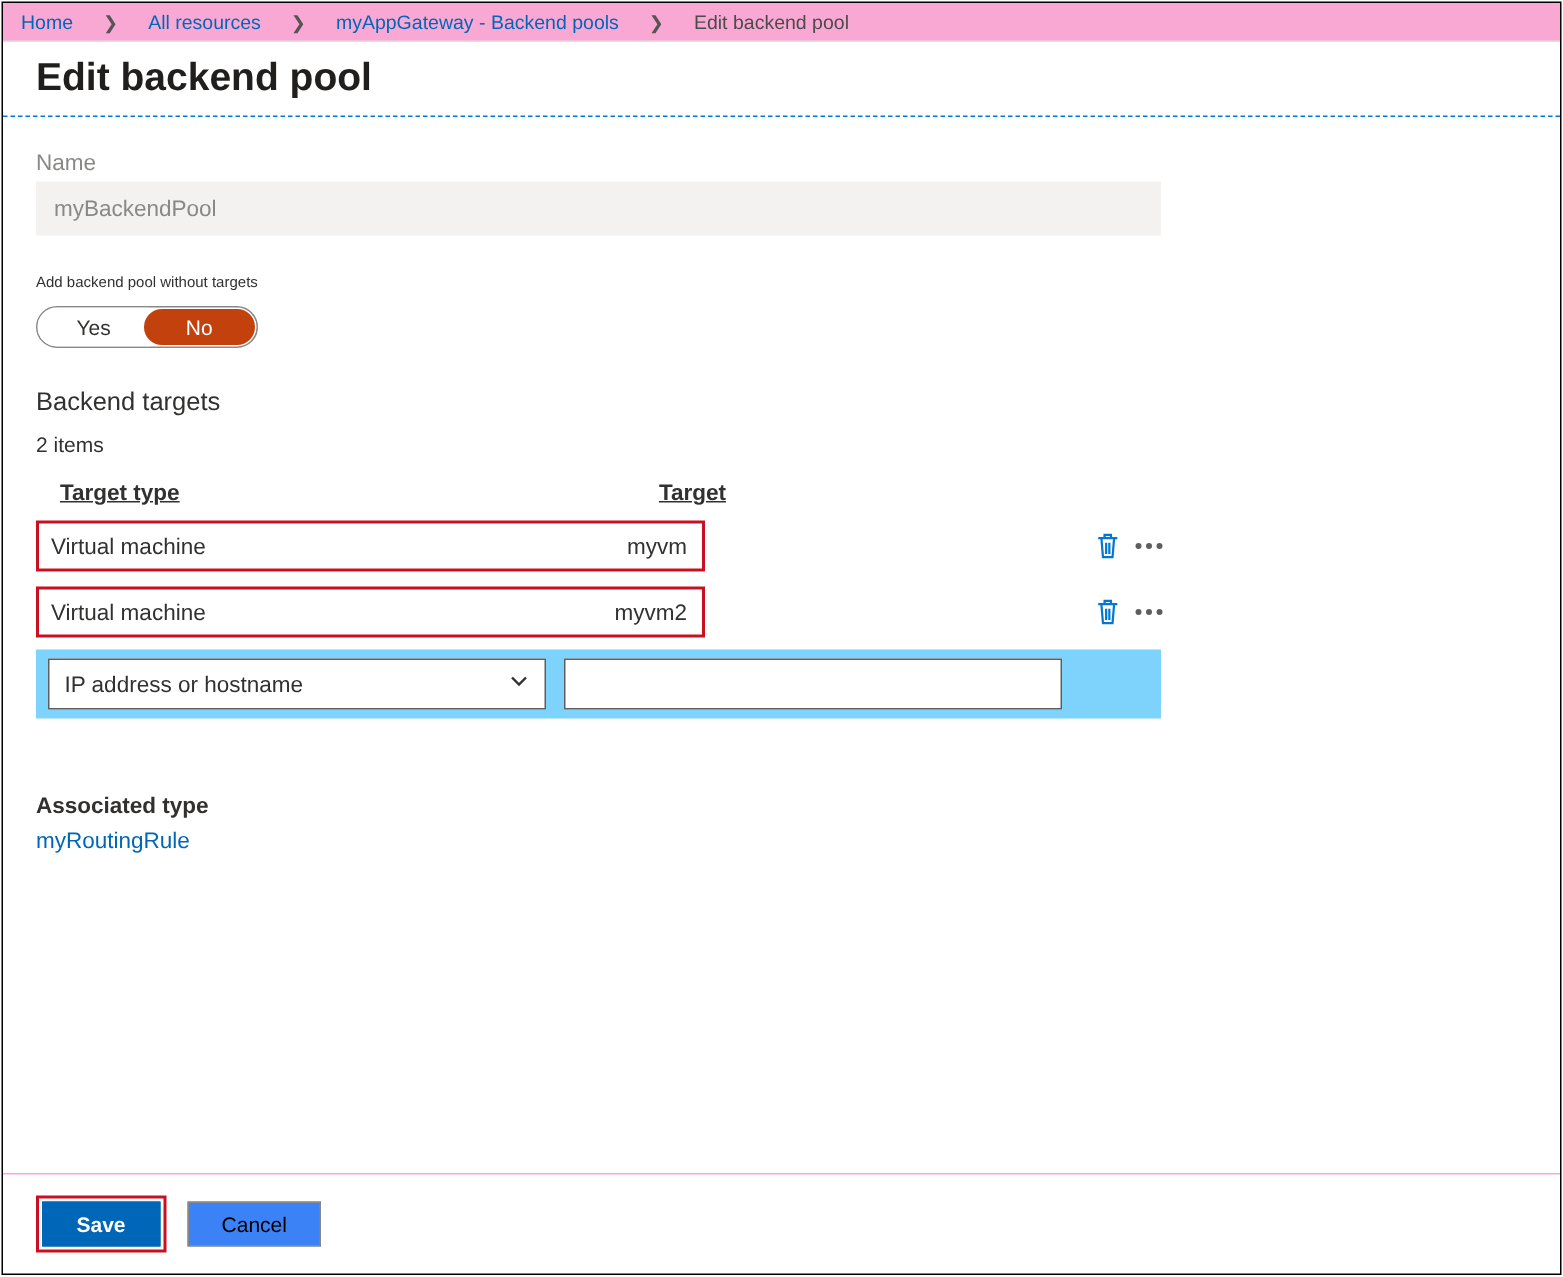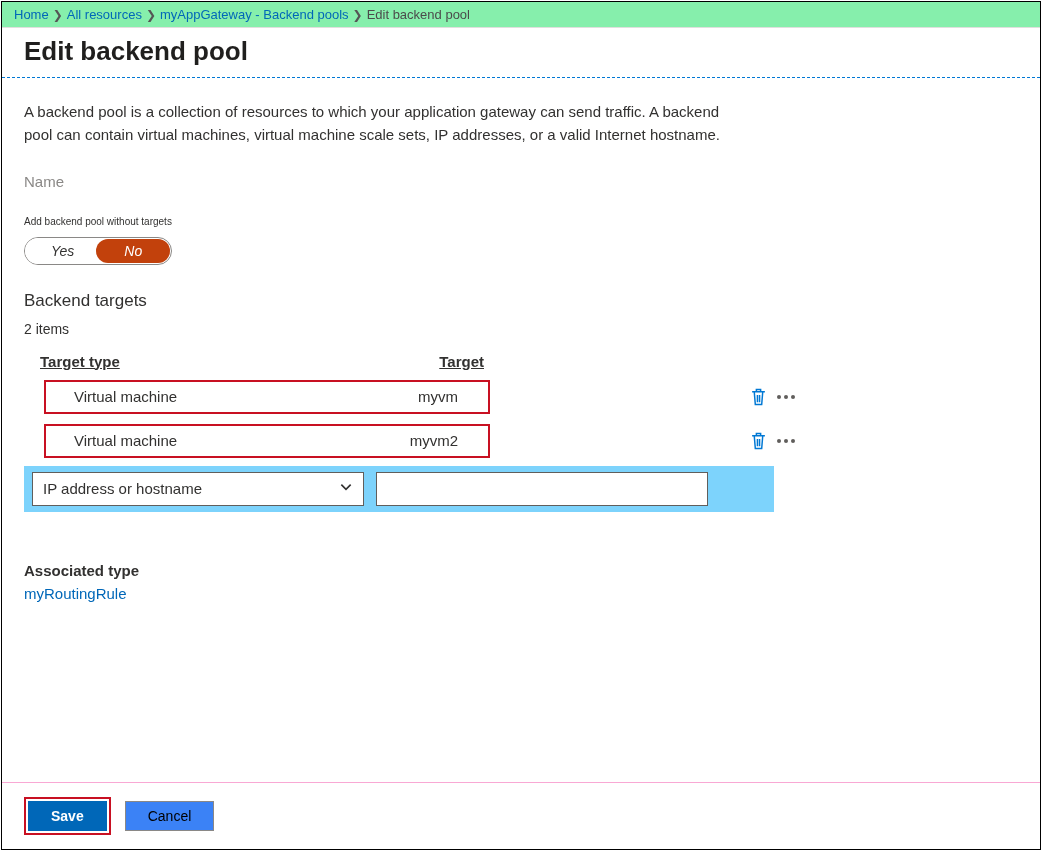--- a/index.html
+++ b/index.html
@@ -20,22 +20,22 @@
     display: flex;
     flex-direction: column;
   }
   
   .breadcrumb {
     display: flex;
     align-items: center;
     padding: 5px 12px;
     font-size: 13px;
     border-bottom: 1px solid #e1dfdd;
-    gap: 4px;
-    background: #86efac;
+    gap: 20px;
+    background: #f9a8d4;
   }
   .breadcrumb a { color: #0067b8; text-decoration: none; cursor: pointer; }
   .breadcrumb .sep { color: #555; font-size: 12px; }
   .breadcrumb .current { color: #4b4b4b; }
   
   .title-area { padding: 8px 22px 10px; }
   .title-area h1 {
     margin: 0;
     font-size: 26px;
     font-weight: 600;
@@ -88,21 +88,20 @@
     height: 28px;
     align-items: stretch;
   }
   .toggle-opt {
     display: flex;
     align-items: center;
     justify-content: center;
     padding: 0 26px;
     font-size: 14px;
     cursor: pointer;
-    font-style: italic;
   }
   .toggle-opt.off { color: #323130; background: #fff; }
   .toggle-opt.on {
     color: #fff;
     background: #c2410c;
     border-radius: 14px;
     margin: 1px 1px 1px -4px;
     padding: 0 28px;
   }
   
@@ -126,22 +125,22 @@
     align-items: center;
     height: 38px;
     margin-bottom: 6px;
   }
   .target-box {
     display: flex;
     align-items: center;
     width: 446px;
     height: 34px;
     border: 2px solid #c81022;
-    margin-left: 20px;
-    padding: 0 28px;
+    margin-left: 0;
+    padding: 0 8px;
   }
   .target-box .ttype { flex: 0 0 330px; font-size: 15px; }
   .target-box .tval { flex: 1; text-align: right; font-size: 15px; padding-right: 2px; }
   .row-actions {
     display: flex;
     align-items: center;
     gap: 10px;
     margin-left: 260px;
   }
   .trash-icon svg { width: 17px; height: 20px; display: block; }
@@ -239,23 +238,23 @@
     <span class="sep">❯</span>
     <span class="current">Edit backend pool</span>
   </div>
 
   <div class="title-area">
     <h1>Edit backend pool</h1>
   </div>
   <hr class="dashed-sep">
 
   <div class="content">
-    <div class="desc">A backend pool is a collection of resources to which your application gateway can send traffic. A backend pool can contain virtual machines, virtual machine scale sets, IP addresses, or a valid Internet hostname.</div>
 
     <div class="label-gray">Name</div>
+    <input class="name-input" type="text" readonly="" value="myBackendPool" style="">
 
     <div class="section-label">Add backend pool without targets</div>
     <div class="toggle-wrap">
       <div class="toggle-opt off">Yes</div>
       <div class="toggle-opt on">No</div>
     </div>
 
     <div class="section-label" style="font-size:17px;">Backend targets</div>
     <div class="items-count">2 items</div>
 

